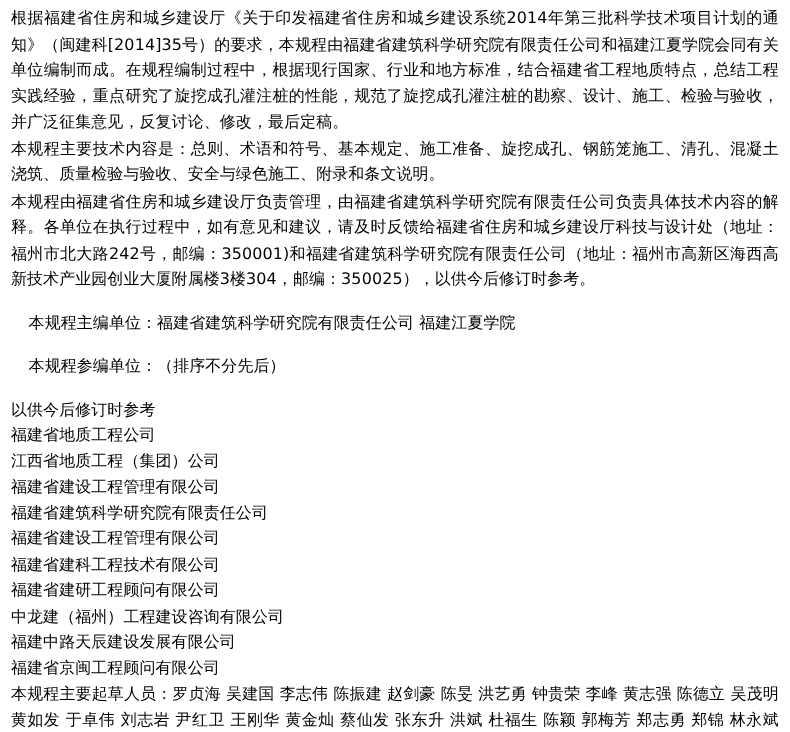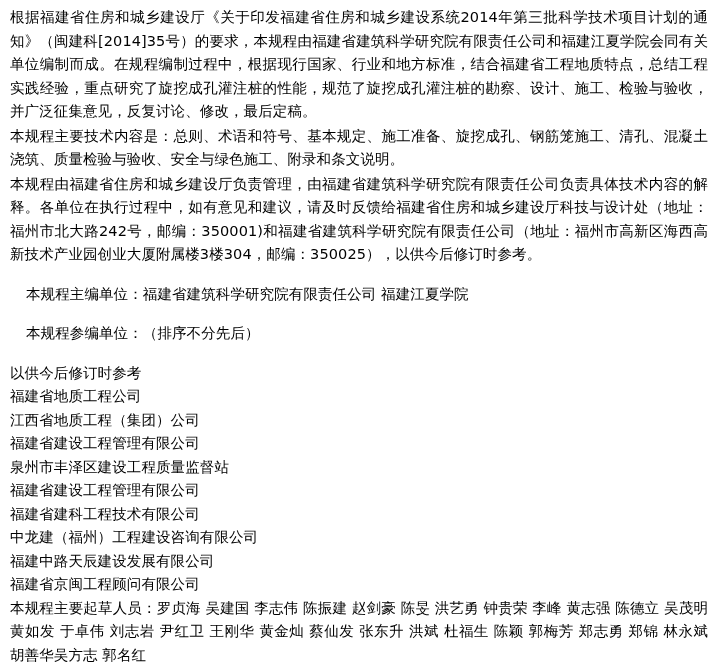--- a/index.html
+++ b/index.html
@@ -64,23 +64,24 @@
     <span>本规程主编单位：</span><span>福建省建筑科学研究院有限责任公司 福建江夏学院</span>
   </p>
 
   <p class="line">本规程参编单位：（排序不分先后）</p>
 
   <ul class="list">
     <li>以供今后修订时参考</li>
     <li>福建省地质工程公司</li>
     <li>江西省地质工程（集团）公司</li>
     <li>福建省建设工程管理有限公司</li>
-    <li>泉州市丰泽区建设工程质量监督站</li>
+    <li>福建省建筑科学研究院有限责任公司</li>
     <li>福建省建设工程管理有限公司</li>
     <li>福建省建科工程技术有限公司</li>
+    <li>福建省建研工程顾问有限公司</li>
     <li>中龙建（福州）工程建设咨询有限公司</li>
     <li>福建中路天辰建设发展有限公司</li>
     <li>福建省京闽工程顾问有限公司</li>
   </ul>
 
   <p class="para">
     <span>本规程主要起草人员：</span><span>罗贞海 吴建国 李志伟 陈振建 赵剑豪 陈旻 洪艺勇 钟贵荣 李峰 黄志强 陈德立 吴茂明 黄如发 于卓伟 刘志岩 尹红卫 王刚华 黄金灿 蔡仙发 张东升 洪斌 杜福生 陈颖 郭梅芳 郑志勇 郑锦 林永斌 胡善华吴方志 郭名红</span>
   </p>
 
 </div>

